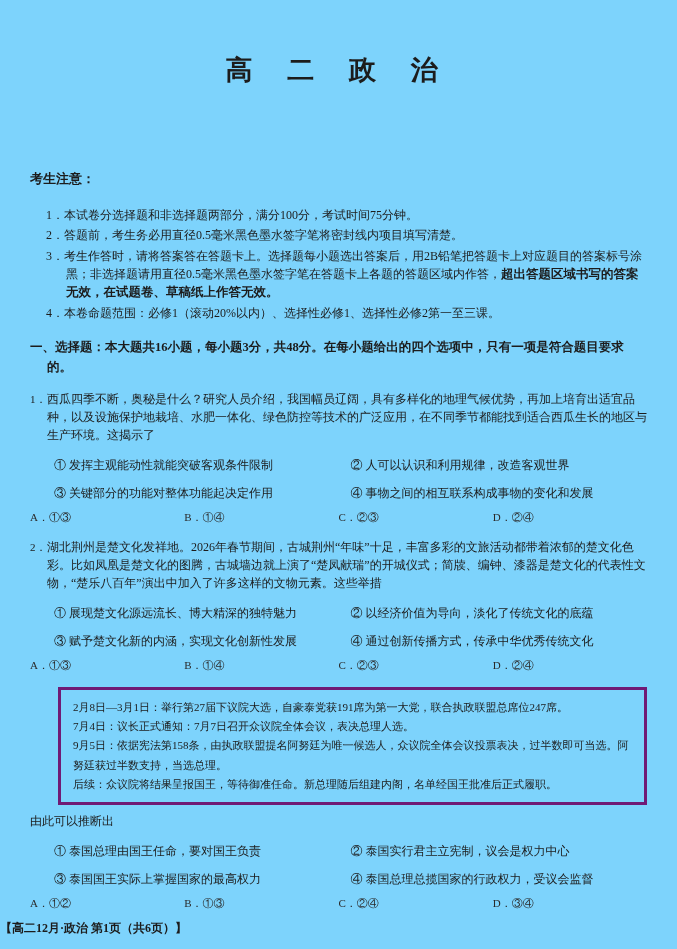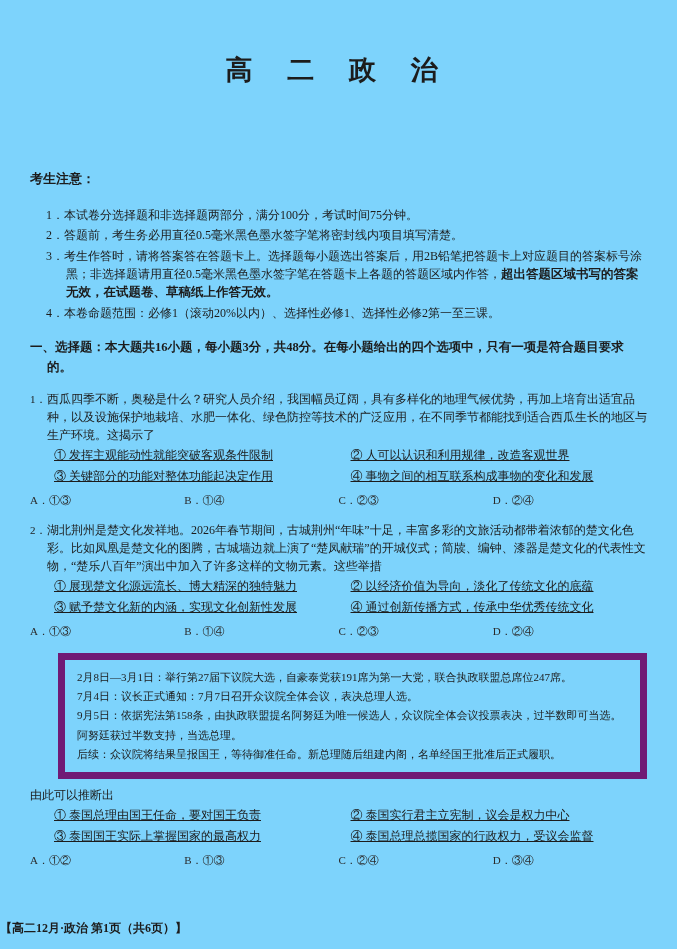--- a/index.html
+++ b/index.html
@@ -29,28 +29,27 @@
   .section-heading {
     font-weight:bold; font-size:12.5px; line-height:1.55;
     margin-top:16px;
     padding-left:17px; text-indent:-17px;
   }
   .question { margin-top:13px; font-size:12px; line-height:1.5; }
   .stem { padding-left:17px; text-indent:-17px; }
   .qnum { display:inline-block; width:17px; text-indent:0; font-size:11px; }
   .opts {
     display:grid; grid-template-columns:1fr 1fr;
-    padding-left:24px; margin-top:2px; row-gap:3px;
+    padding-left:24px; margin-top:12px; row-gap:10px;
     font-size:12px;
-    text-decoration:underline;
   }
   .answers { display:flex; margin-top:7px; font-size:11px; color:#2a2a2a; }
   .answers span { width:25%; box-sizing:border-box; }
   .flow-box {
-    border:7px solid #701a75;
+    border:3px solid #701a75;
     margin:9px 0 7px 28px;
     padding:8px 12px;
     font-size:11px; line-height:1.75;
   }
   .flow-box p { margin:0; }
   .lead-out { margin-top:4px; font-size:12px; }
   .footer {
     position:absolute; left:0; right:16px; bottom:12px;
     font-weight:bold; font-size:12px;
   }

